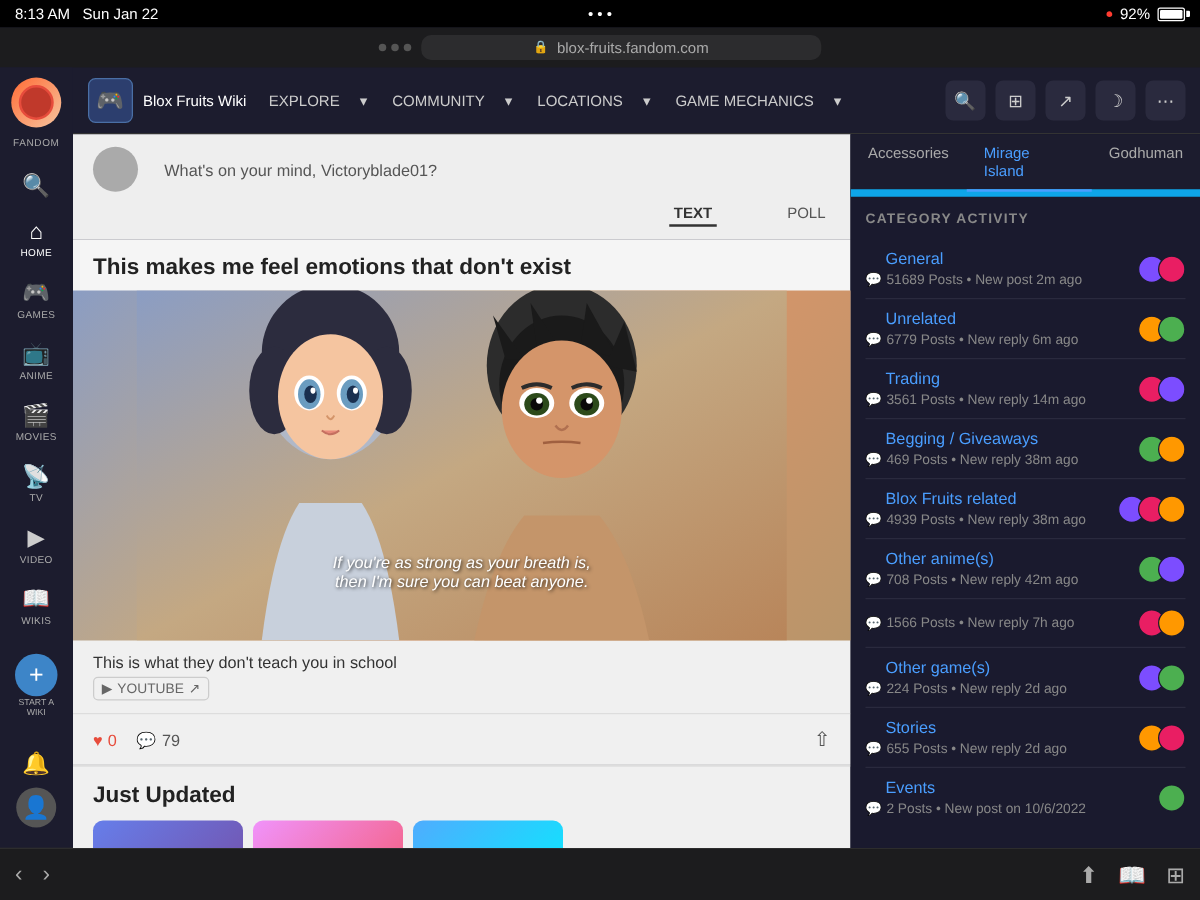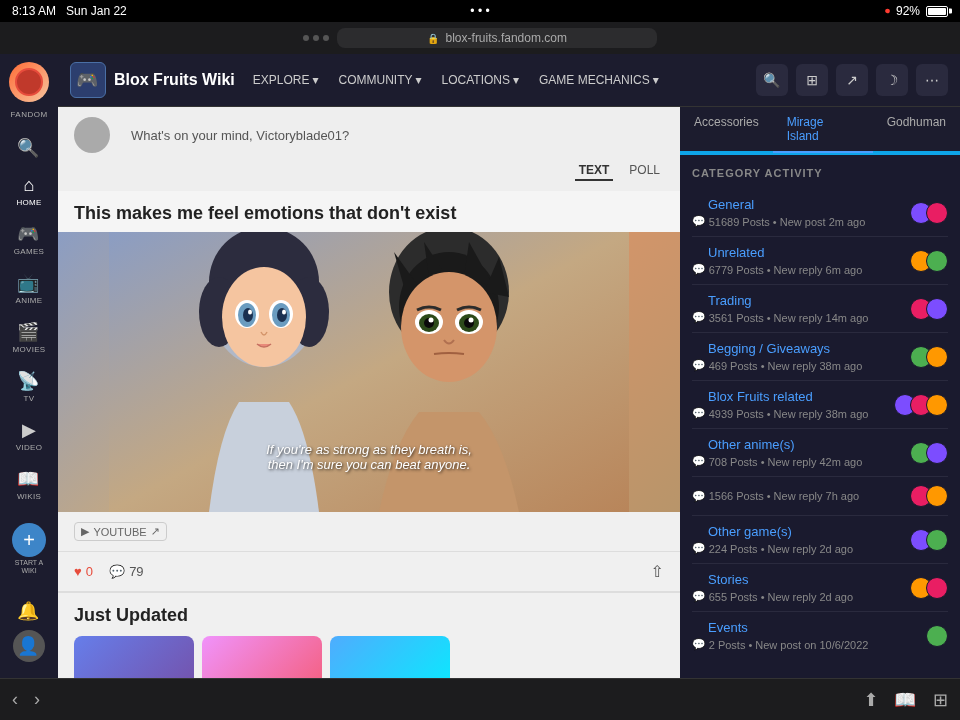--- a/index.html
+++ b/index.html
@@ -178,31 +178,31 @@
       background: #2c3e6e;
       border-radius: 6px;
       display: flex;
       align-items: center;
       justify-content: center;
       font-size: 10px;
       font-weight: bold;
       color: #fff;
       border: 1px solid #4a6fa5;
     }
-    .site-title { font-size: 16px; font-weight: 700; color: #fff; white-space: nowrap; }
+    .site-title { font-size: 12px; font-weight: 400; color: #fff; white-space: nowrap; }
     .nav-links { display: flex; gap: 4px; align-items: center; }
     .nav-link {
       font-size: 12px;
       color: #ccc;
       padding: 4px 8px;
       border-radius: 4px;
       cursor: pointer;
       display: flex;
       align-items: flex-start;
-      gap: 3px;
+      gap: 16px;
       white-space: nowrap;
     }
     .header-icons { margin-left: auto; display: flex; gap: 8px; }
     .header-icon {
       width: 32px;
       height: 32px;
       border-radius: 6px;
       background: #2a2a3e;
       display: flex;
       align-items: center;
@@ -246,20 +246,21 @@
       display: flex;
       justify-content: flex-end;
       gap: 12px;
       margin-top: 4px;
     }
     .post-type-tab {
       font-size: 12px;
       color: #555;
       cursor: pointer;
       padding: 2px 4px;
+      margin-left: 40px;
     }
     .post-type-tab.active { color: #333; font-weight: 600; border-bottom: 2px solid #333; }
 
     
     .post-card {
       background: #f5f5f5;
       margin: 0;
       padding: 0;
     }
     .post-title {
@@ -361,21 +362,21 @@
     .right-sidebar {
       width: 280px;
       background: #1a1a2e;
       flex-shrink: 0;
       overflow-y: auto;
     }
 
     
     .wiki-tabs {
       display: flex;
-      border-bottom: 4px solid #0ea5e9;
+      border-bottom: 6px solid #0ea5e9;
       background: #1c1c2e;
     }
     .wiki-tab {
       padding: 8px 14px;
       font-size: 12px;
       color: #aaa;
       cursor: pointer;
       border-bottom: 2px solid transparent;
       margin-bottom: -2px;
     }
@@ -625,26 +626,27 @@
               <path d="M308 78 Q320 72 332 78" stroke="#2c2c2c" stroke-width="3" fill="none"></path>
               <path d="M348 78 Q360 72 372 78" stroke="#2c2c2c" stroke-width="3" fill="none"></path>
 
               <path d="M335 108 Q340 115 345 108" stroke="#b07050" stroke-width="2" fill="none"></path>
 
               <path d="M325 122 Q340 120 355 122" stroke="#a06040" stroke-width="2" fill="none"></path>
 
               <path d="M270 280 Q285 210 310 180 L370 180 Q395 210 410 280" fill="#c4956a"></path>
             </svg>
             <div class="anime-caption">
-              <span>If you're as strong as they breath is,</span>
+              <span>If you're as strong as your breath is,</span>
               <span class="anime-caption-line2">then I'm sure you can beat anyone.</span>
             </div>
           </div>
 
           <div class="yt-link">
+            <div class="yt-link-text">This is what they don't teach you in school</div>
             <div class="yt-badge">
               <span>▶</span>
               <span>YOUTUBE</span>
               <span>↗</span>
             </div>
           </div>
 
           <div class="post-actions">
             <div class="action-btn heart">
               <span>♥</span>

